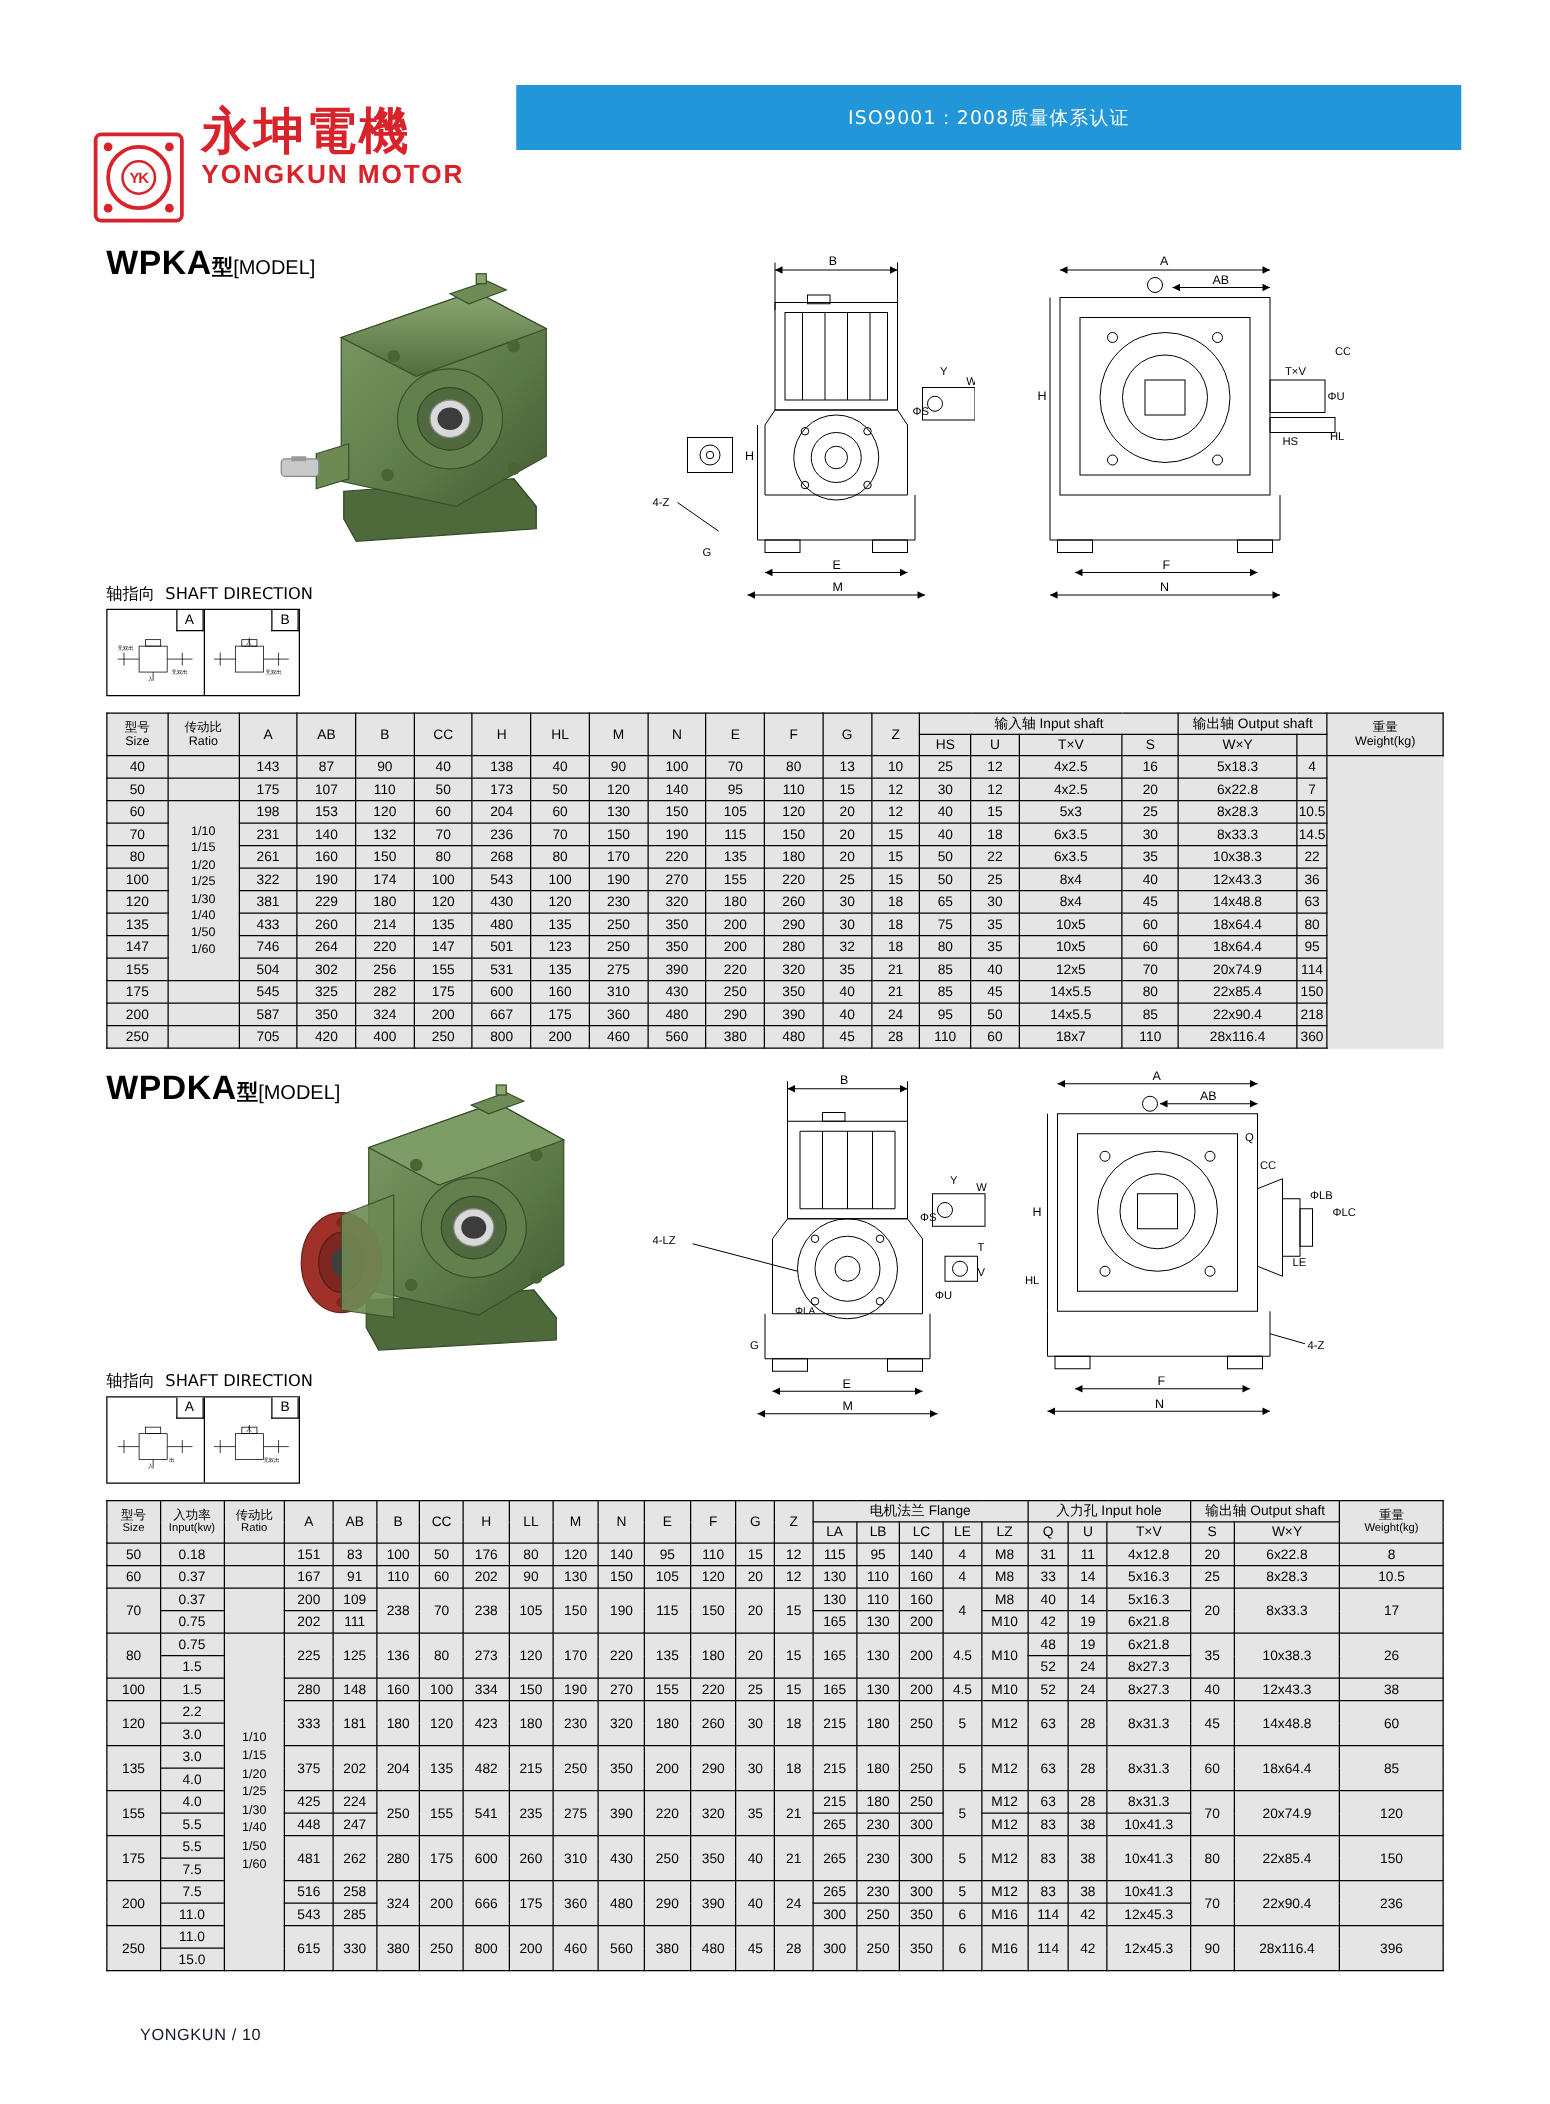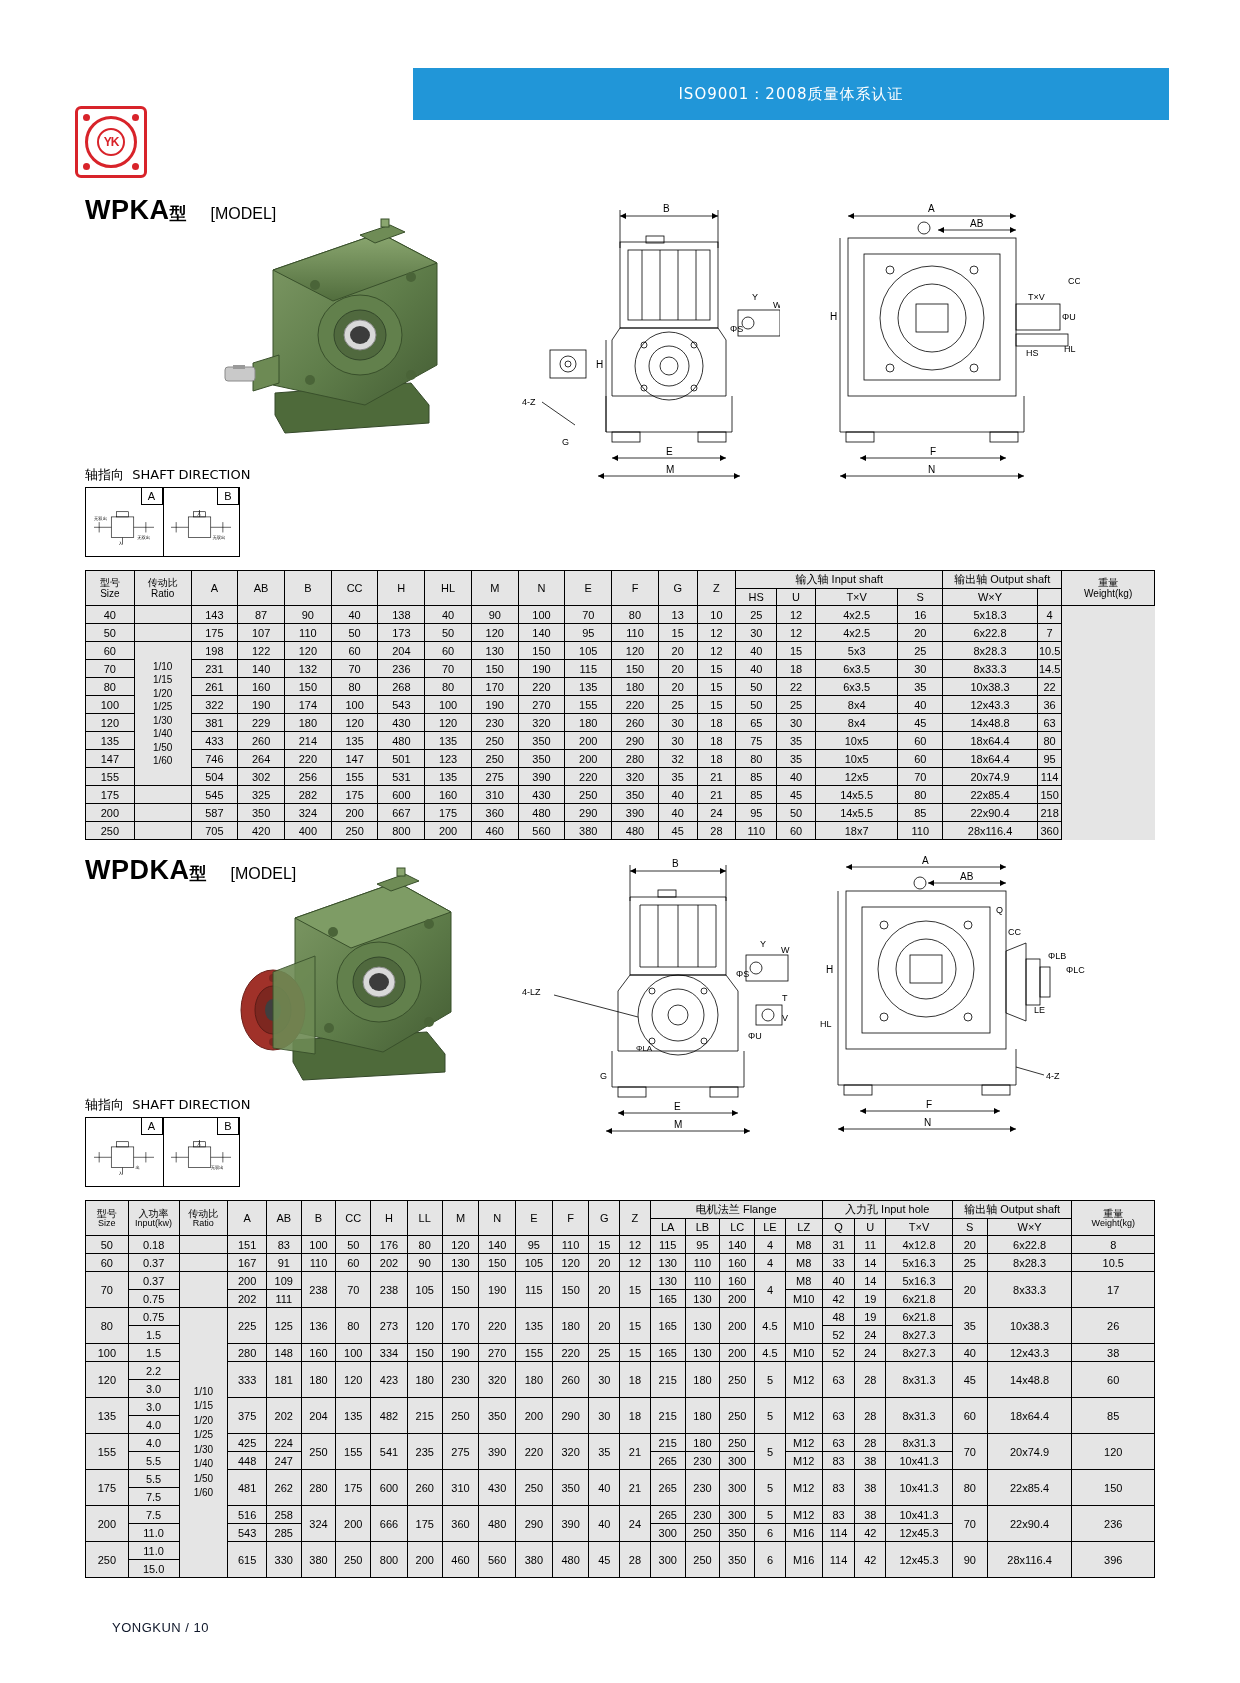--- a/index.html
+++ b/index.html
@@ -40,21 +40,21 @@
     position:absolute; left:413px; top:68px; width:756px; height:52px;
     background:#2196d8; color:#fff; display:flex; align-items:center; justify-content:center;
     font-size:15px; letter-spacing:1px;
     font-family:"DejaVu Sans", sans-serif;
   }
 
   
   .model-title { position:absolute; font-weight:bold; }
   .model-title .big { font-size:27px; letter-spacing:0.5px; }
   .model-title .cn  { font-size:17px; font-family:"DejaVu Sans", sans-serif; }
-  .model-title .md  { font-size:16px; font-weight:normal;margin-left:24px; }
+  .model-title .md  { font-size:16px; font-weight:normal; }
 
   
   .shaft-label { position:absolute; font-size:13px; font-family:"DejaVu Sans", sans-serif; }
   .shaft-box { position:absolute; border:1px solid #000; box-sizing:border-box; }
   .shaft-half { position:absolute; top:0; bottom:0; width:50%; }
   .shaft-half.left { left:0; border-right:1px solid #000; }
   .shaft-half.right { left:50%; }
   .shaft-tag {
     position:absolute; top:0; width:22px; height:17px; border:1px solid #000; border-top:none;
     font-size:11px; text-align:center; line-height:17px; background:#fff; box-sizing:border-box;
@@ -89,20 +89,24 @@
 <div class="header">
   <div class="logo-wrap">
     <div class="logo-mark">
       <div class="dot d1"></div>
         <div class="dot d2"></div>
         <div class="dot d3"></div>
         <div class="dot d4"></div>
       <div class="circ"></div>
         <div class="circ2"></div>
       <div class="yk">YK</div>
+    </div>
+    <div class="logo-text">
+      <div class="logo-cn">永坤電機</div>
+      <div class="logo-en">YONGKUN  MOTOR</div>
     </div>
   </div>
   <div class="cert-bar">ISO9001：2008质量体系认证</div>
 </div>
 
 <div class="model-title" style="left:85px; top:195px;">
   <span class="big">WPKA</span><span class="cn">型</span><span class="md">[MODEL]</span>
 </div>
 
 <svg class="draw" style="left:215px; top:215px;" width="260" height="235">
@@ -366,21 +370,21 @@
         <td>12</td>
         <td>4x2.5</td>
         <td>20</td>
         <td>6x22.8</td>
         <td>7</td>
       </tr>
       <tr>
         <td>60</td>
         <td rowspan="8" style="line-height: 1.35; font-size: 10px;">1/10<br>1/15<br>1/20<br>1/25<br>1/30<br>1/40<br>1/50<br>1/60</td>
         <td>198</td>
-        <td>122</td>
+        <td>153</td>
         <td>120</td>
         <td>60</td>
         <td>204</td>
         <td>60</td>
         <td>130</td>
         <td>150</td>
         <td>105</td>
         <td>120</td>
         <td>20</td>
         <td>12</td>

